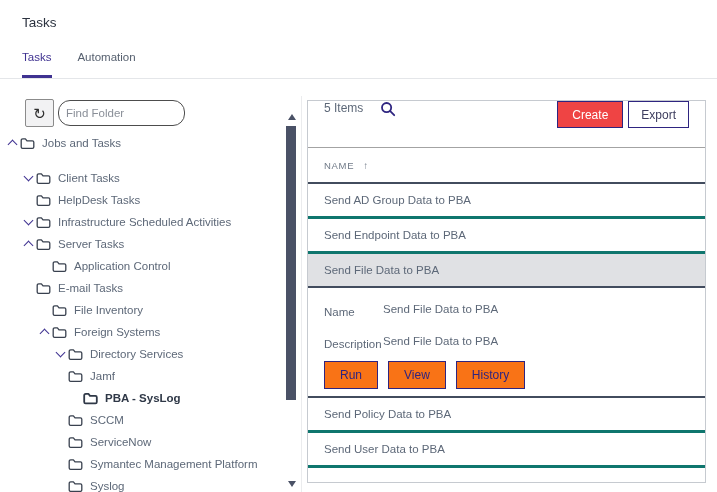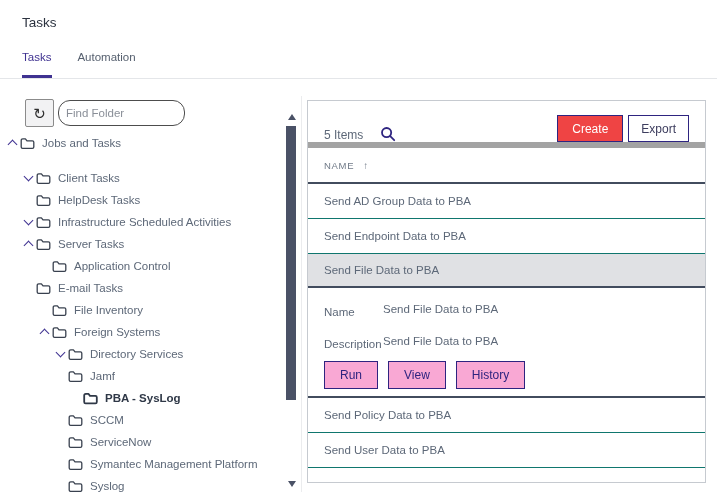--- a/index.html
+++ b/index.html
@@ -42,46 +42,46 @@
   .scroll-up{position:absolute;left:288px;top:114px;width:0;height:0;
     border-left:4px solid transparent;border-right:4px solid transparent;border-bottom:6px solid #4a5166;}
   .scroll-thumb{position:absolute;left:286px;top:126px;width:10px;height:274px;background:#4a5166;}
   .scroll-down{position:absolute;left:288px;top:481px;width:0;height:0;
     border-left:4px solid transparent;border-right:4px solid transparent;border-top:6px solid #4a5166;}
   .pane-divider{position:absolute;left:301px;top:96px;height:396px;width:1px;background:#ebecee;}
 
   
   .panel{position:absolute;left:307px;top:100px;width:399px;height:383px;
     border:1px solid #c6cad0;background:#fff;display:flex;flex-direction:column;}
-  .toolbar{height:47px;flex:none;border-bottom:6px solid #a3a3a3;display:flex;align-items:flex-end;padding:0 16px;}
+  .toolbar{height:47px;flex:none;border-bottom:1px solid #a3a3a3;display:flex;align-items:flex-start;padding:0 16px;}
   .count{font-size:12px;color:#5d6878;}
   .search-btn{margin-left:17px;background:none;border:none;padding:0;display:flex;cursor:pointer;}
   .toolbar .spacer{flex:1;}
   .btn-create{background:#ef4444;color:#ffffff;border:1px solid #2e2480;font-size:12px;height:27px;
     min-width:64px;padding:0 14px;font-family:"Liberation Sans",sans-serif;}
   .btn-export{background:#ffffff;color:#3d3d5e;border:1px solid #2e2480;font-size:12px;height:27px;
     min-width:56px;padding:0 12px;margin-left:5px;font-family:"Liberation Sans",sans-serif;}
 
   .thead{height:36px;flex:none;border-bottom:2px solid #424c5e;display:flex;align-items:center;
     padding:0 16px;font-size:9.5px;color:#707a88;letter-spacing:.7px;}
   .sort-arrow{margin-left:9px;font-size:10px;color:#707a88;}
 
   .trow{height:35px;flex:none;display:flex;align-items:center;padding:0 16px;font-size:11.5px;
-    color:#5d6878;border-bottom:1px solid #0f766e;background:#fff;cursor:default;}
+    color:#5d6878;border-bottom:3px solid #0f766e;background:#fff;cursor:default;}
   .trow.selected{background:#e0e1e4;border-bottom:2px solid #424c5e;height:34px;}
   .trow-empty{flex:1;border-bottom:none;}
 
   .detail{height:110px;flex:none;border-bottom:2px solid #424c5e;position:relative;background:#fff;}
   .drow{position:absolute;left:16px;display:flex;font-size:11.5px;color:#5d6878;}
   .drow.name{top:15px;}
   .drow.desc{top:47px;}
   .dlabel{width:59px;flex:none;padding-top:3px;}
   .dvalue{color:#5d6878;}
   .dbuttons{position:absolute;left:16px;top:73px;display:flex;gap:10px;}
-  .dbtn{border:1.5px solid #2e2480;color:#2e2480;background:#f9a8d4;font-size:12px;height:28px;
+  .dbtn{border:1.5px solid #2e2480;color:#2e2480;background:#f97316;font-size:12px;height:28px;
     min-width:42px;padding:0 15px;font-family:"Liberation Sans",sans-serif;}
 </style>
 </head>
 <body>
 
 <div class="page-title">Tasks</div>
 <div class="tabs">
   <div class="tab active">Tasks</div>
   <div class="tab">Automation</div>
 </div>

